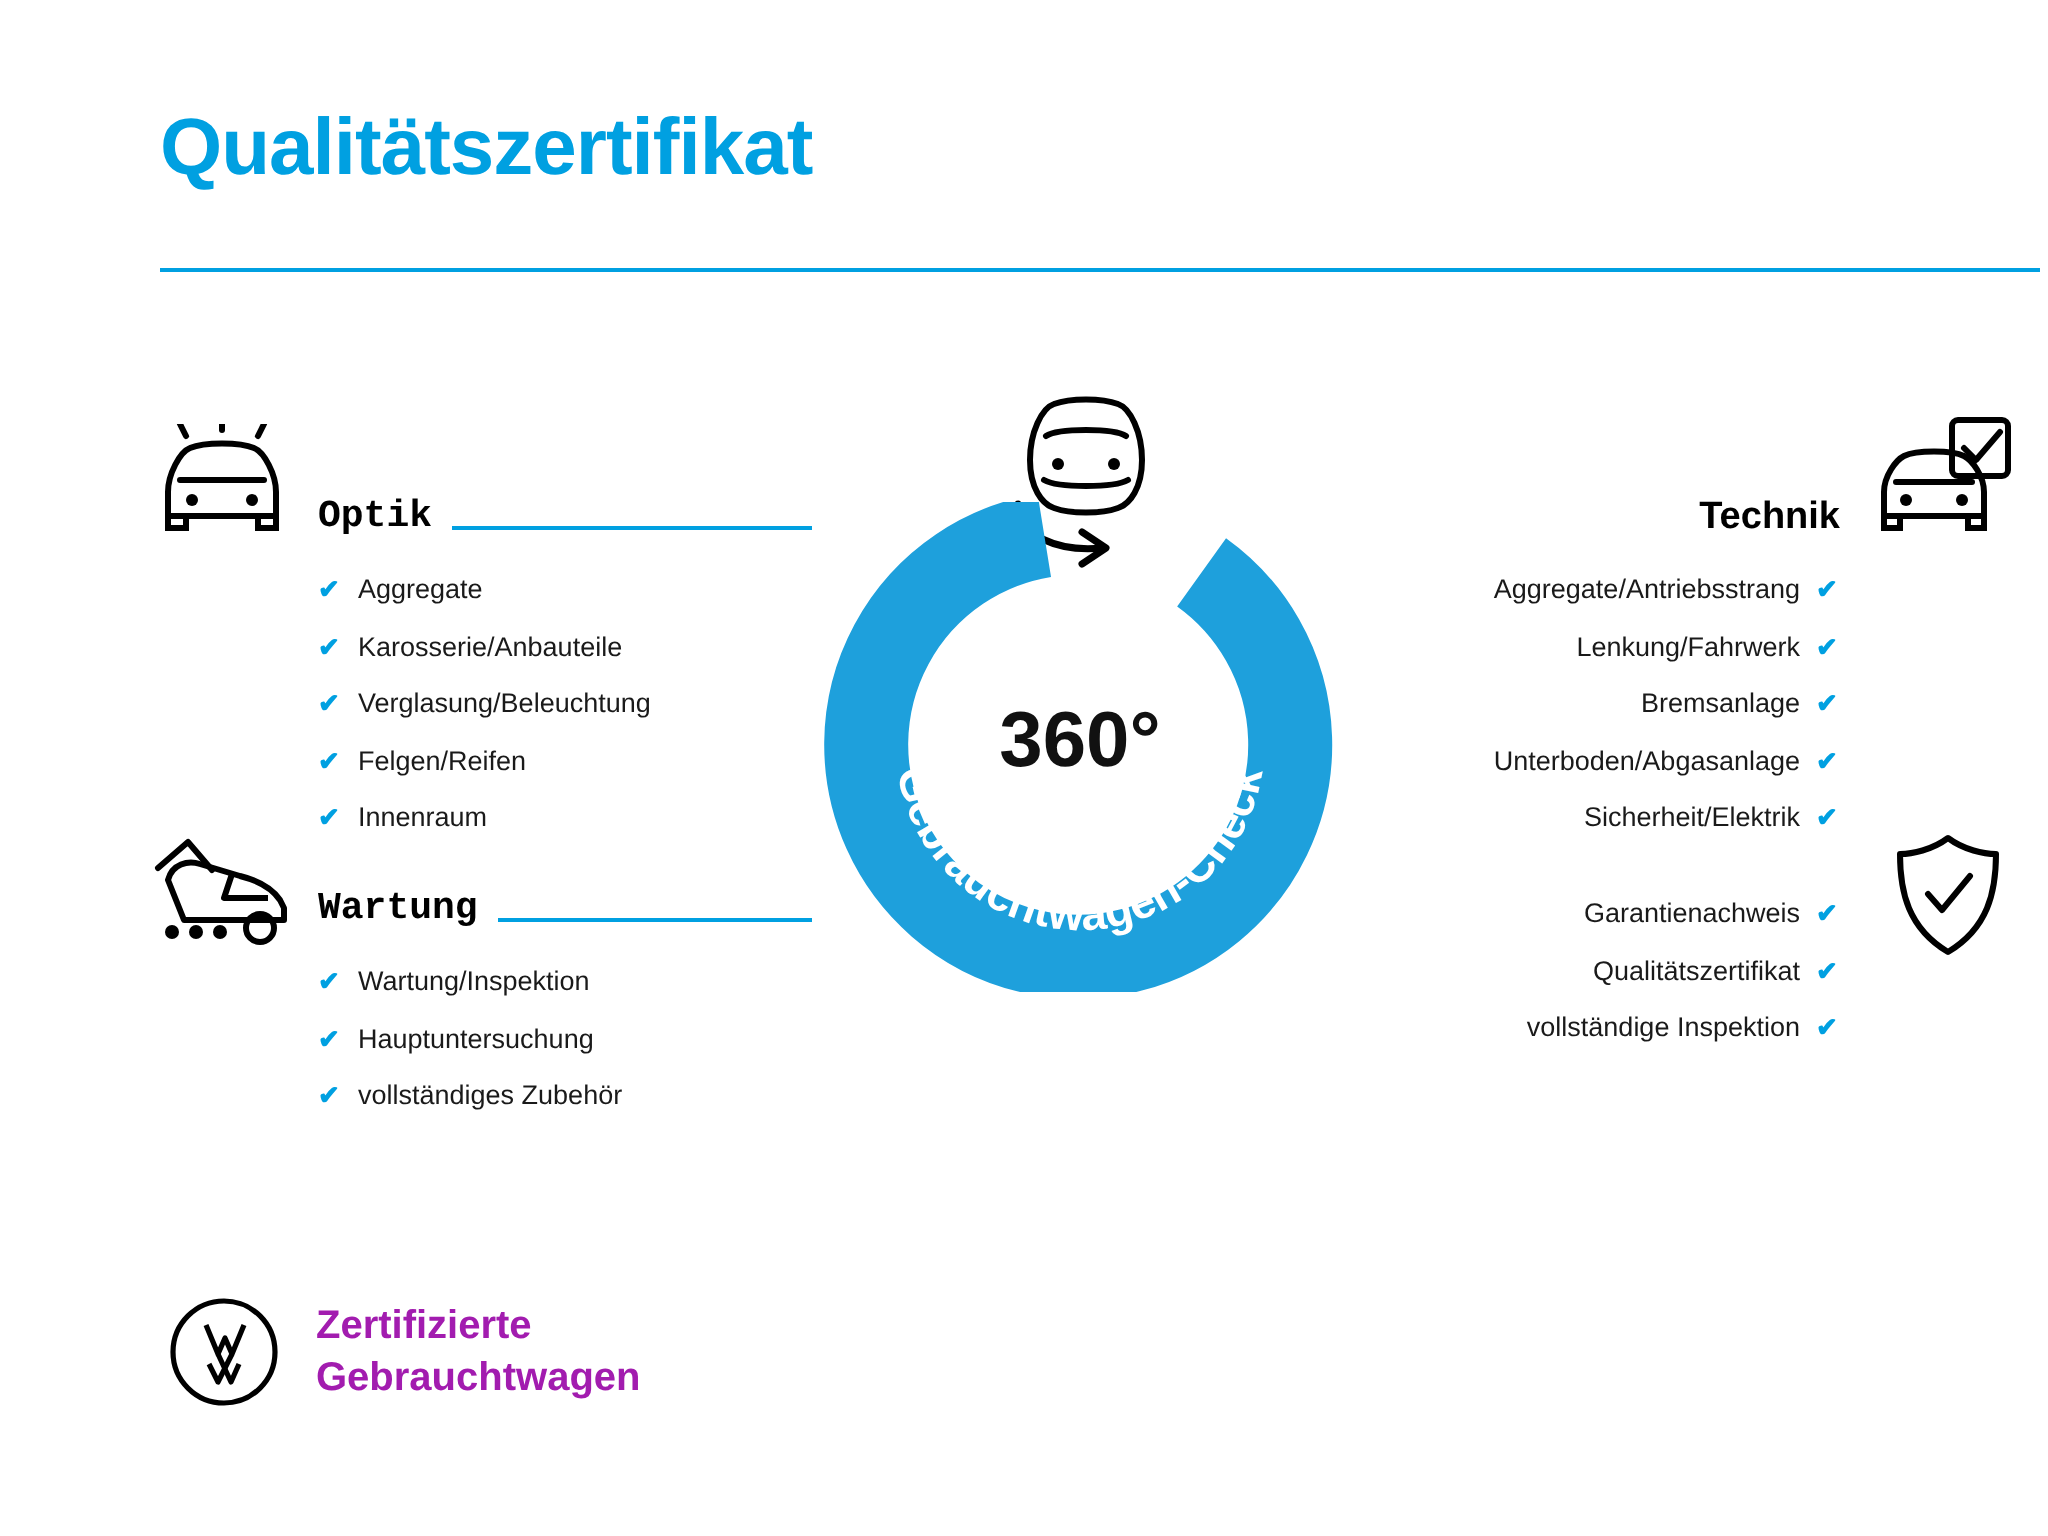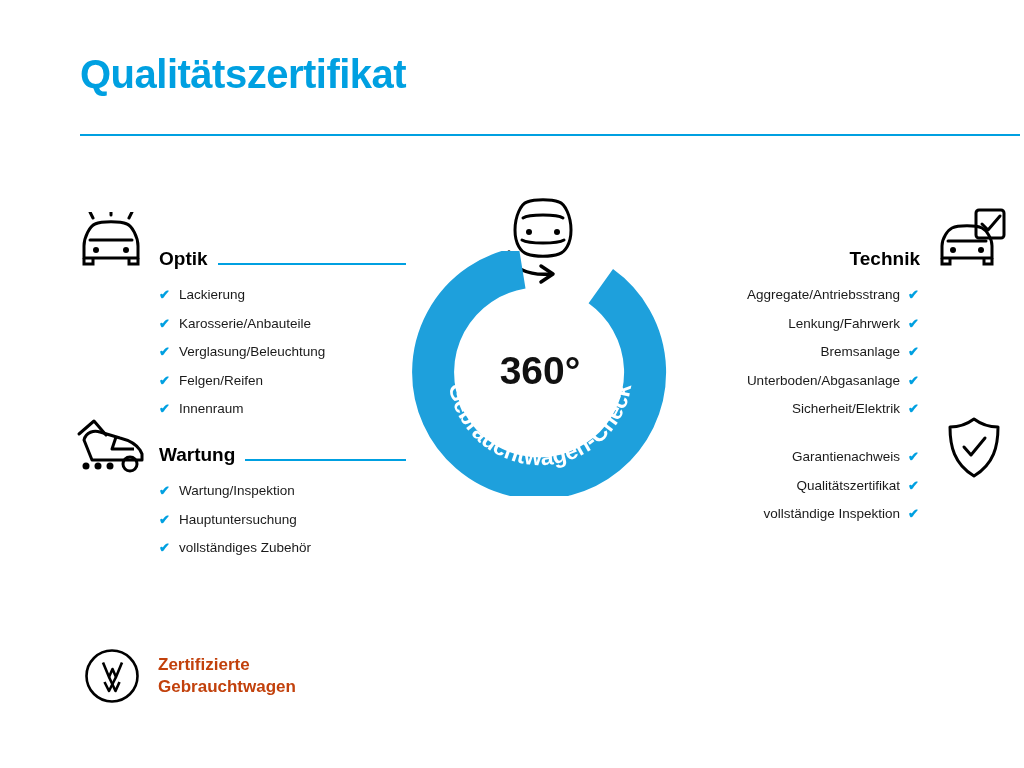--- a/index.html
+++ b/index.html
@@ -58,21 +58,21 @@
     padding-bottom: 2px;
   }
   .head-rule {
     height: 2px;
     background: #00A0E1;
     margin-bottom: 5px;
   }
 
   
   .left .block-head { flex-direction: row; }
-  .left .block-title { margin-right: 10px; }
+  .left .block-title { margin-right: 10px; font-family: Liberation Mono, monospace; }
   .left .head-rule { flex: 1; }
   .left .list { margin-top: 18px; }
   .left .list-item {
     display: flex;
     align-items: baseline;
     font-size: 13.5px;
     line-height: 1;
     margin-bottom: 15px;
     color: #1a1a1a;
   }
@@ -151,24 +151,24 @@
   
   .brand {
     position: absolute;
     left: 56px;
     top: 648px;
     display: flex;
     align-items: center;
   }
   .brand-text {
     margin-left: 18px;
-    font-size: 17px;
+    font-size: 20px;
     font-weight: bold;
     line-height: 1.32;
-    color: #c2410c;
+    color: #a21caf;
   }
 </style>
 </head>
 <body>
 
 <div class="page">
 
   <div class="title">Qualitätszertifikat</div>
   <div class="title-rule"></div>
 
@@ -219,21 +219,21 @@
   </div>
 
   <div class="block left" style="left:131px; top:236px; width:247px;">
     <div class="block-head">
       <div class="block-title">Optik</div>
       <div class="head-rule"></div>
     </div>
     <div class="list">
       <div class="list-item">
         <span class="check">✔</span>
-        <span>Lackierung</span>
+        <span>Aggregate</span>
       </div>
       <div class="list-item">
         <span class="check">✔</span>
         <span>Karosserie/Anbauteile</span>
       </div>
       <div class="list-item">
         <span class="check">✔</span>
         <span>Verglasung/Beleuchtung</span>
       </div>
       <div class="list-item">

